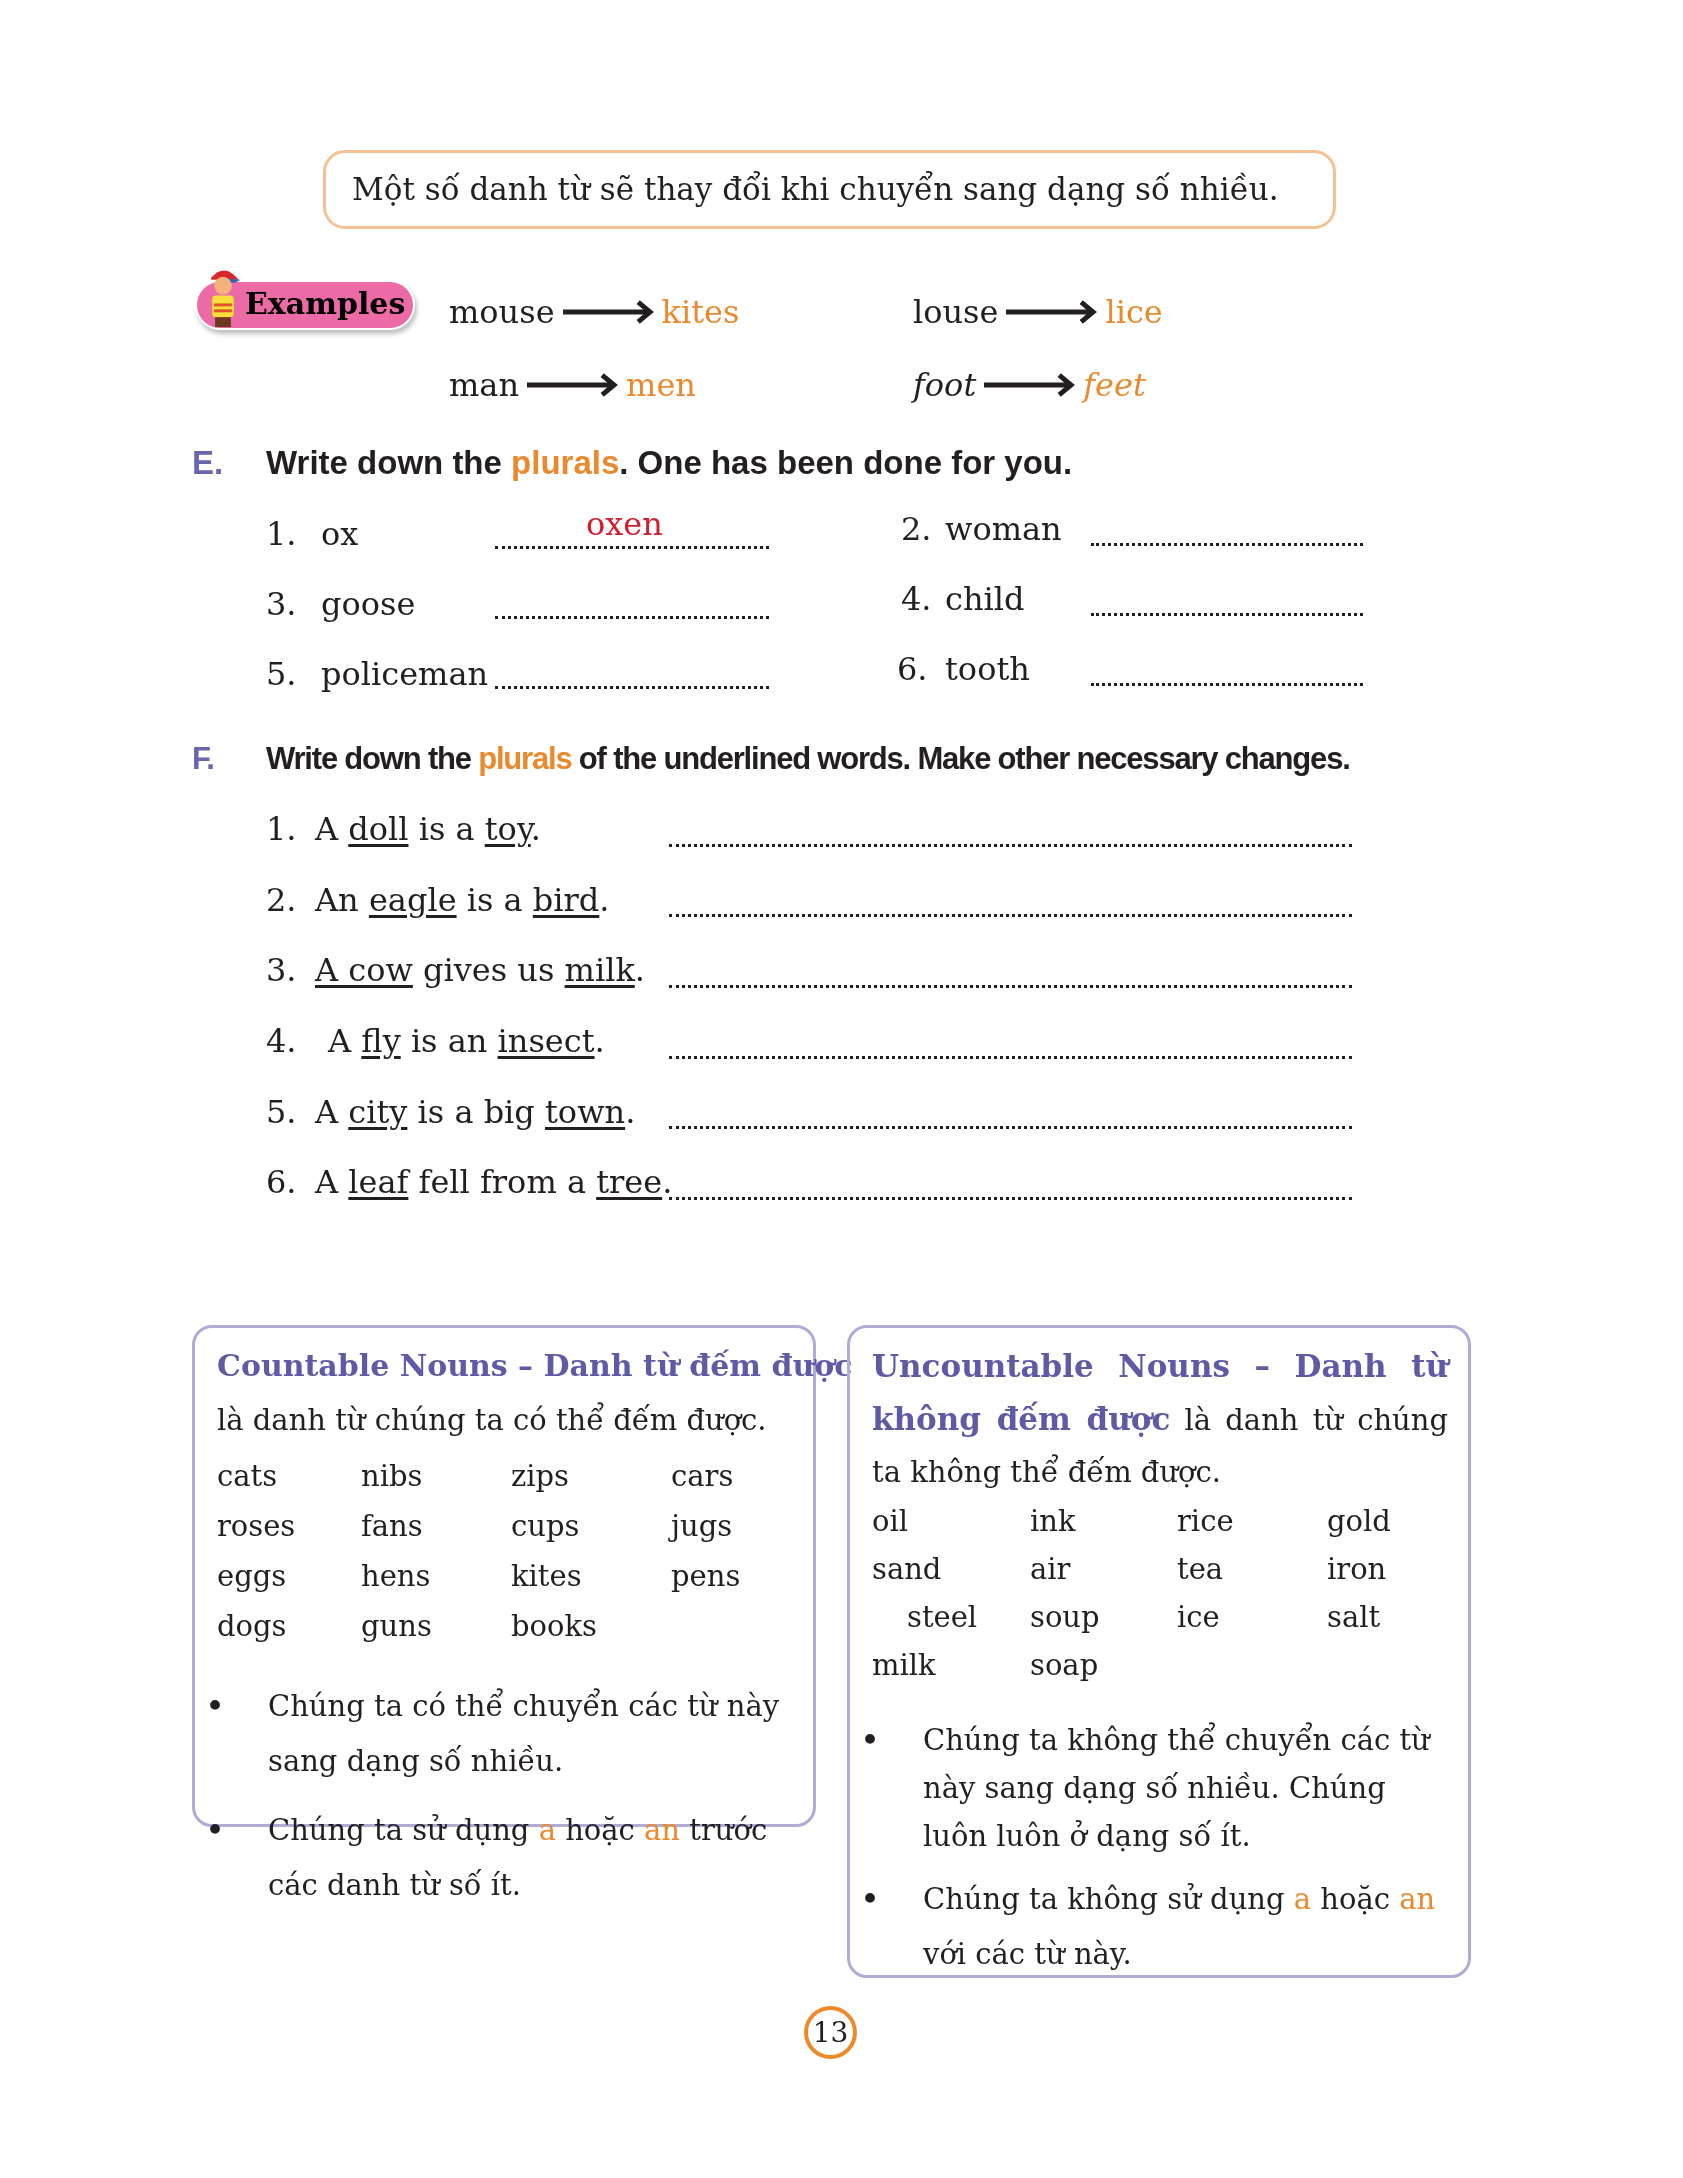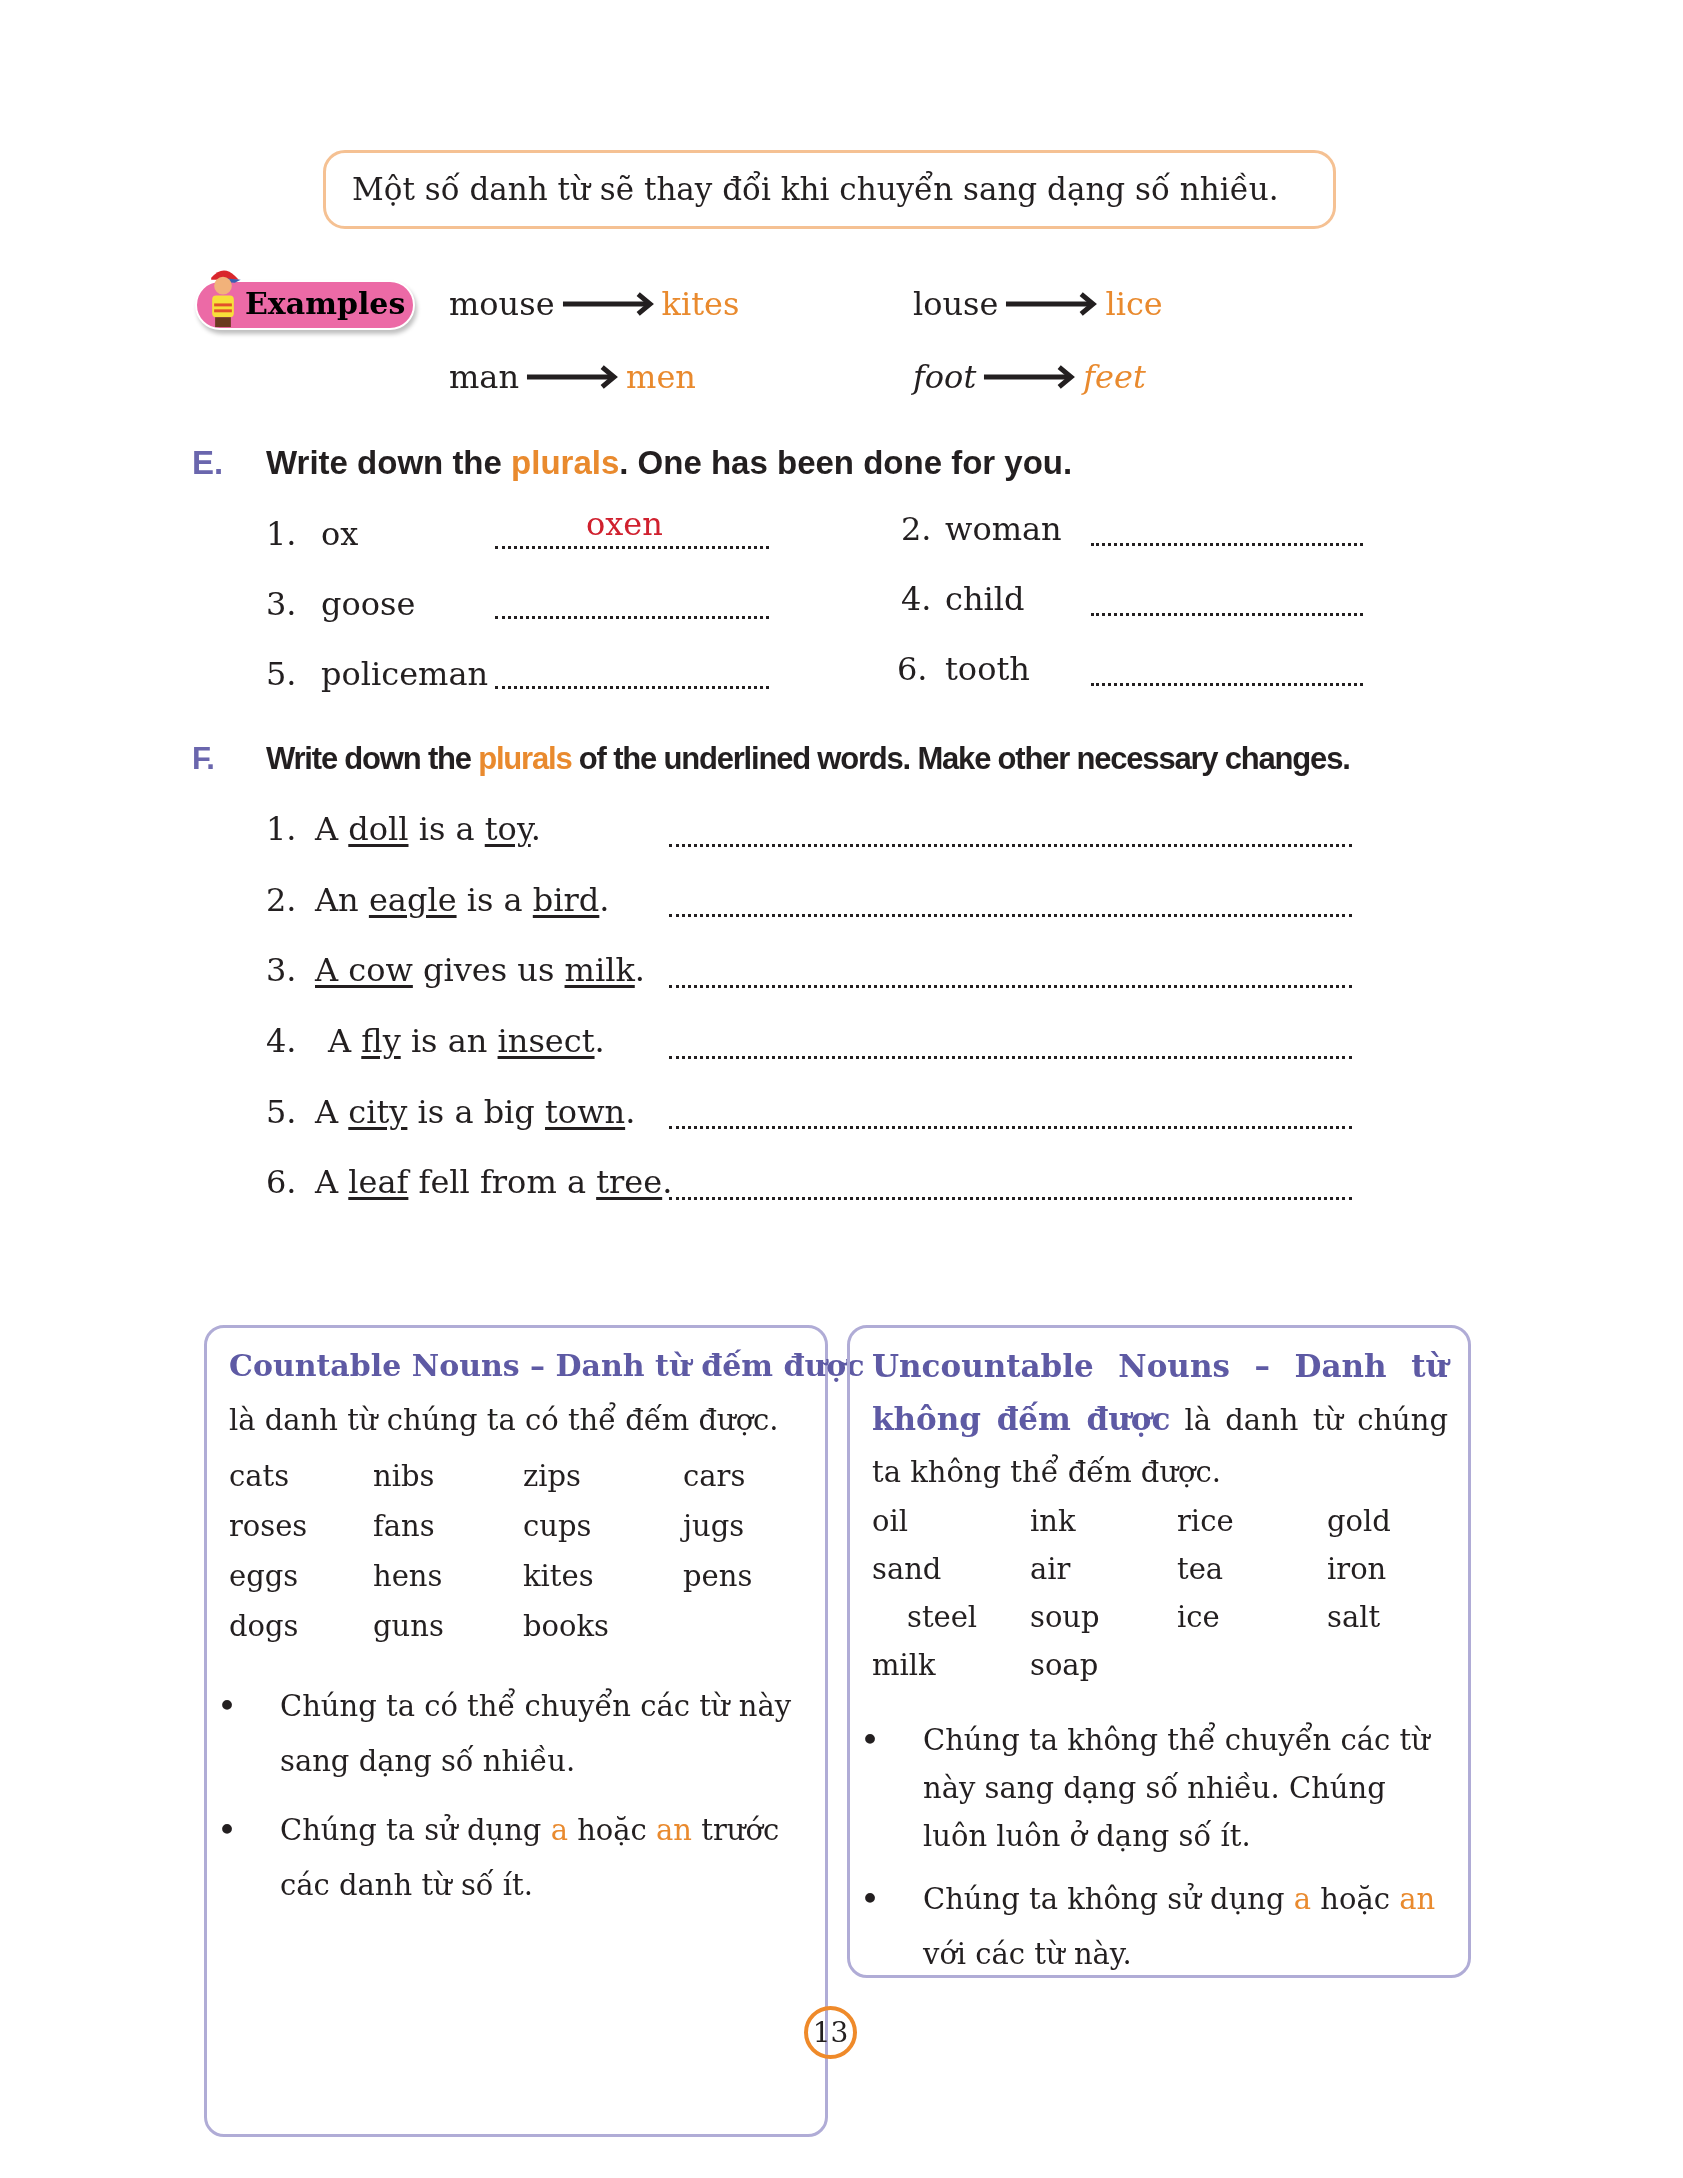--- a/index.html
+++ b/index.html
@@ -6,21 +6,21 @@
   body{width:1683px;height:2178px;position:relative;overflow:hidden;
        font-family:"DejaVu Serif","Liberation Serif",serif;color:#231f20;}
   .abs{position:absolute;}
   .note-box{left:323px;top:150px;width:1013px;height:79px;border:3px solid #f5c193;
        border-radius:22px;box-sizing:border-box;font-size:31px;line-height:73px;padding-left:26px;}
   .badge{left:195px;top:280px;width:220px;height:50px;background:#ec6aa6;border-radius:25px;
        box-shadow:2px 4px 4px rgba(0,0,0,0.25);border:2px solid #fff;box-sizing:border-box;}
   .badge .lbl{position:absolute;left:48px;top:4px;color:#000000;font-weight:bold;font-size:30px;
        font-family:"DejaVu Serif",serif;}
   .kid{position:absolute;left:8px;top:-16px;width:36px;height:65px;}
-  .ex{font-size:32px;display:flex;align-items:center;gap:6px;}
+  .ex{font-size:32px;display:flex;align-items:center;gap:6px;margin-top:8px;}
   .ex .plural{color:#e98a2e;}
   .arrow{display:inline-block;width:95px;height:24px;}
   .head{font-family:"Liberation Sans","DejaVu Sans",sans-serif;font-weight:bold;font-size:33px;}
   .letter{color:#6a66ad;}
   .orange{color:#e98a2e;}
   .item{font-size:32px;}
   .dots{border-bottom:3px dotted #231f20;height:0;}
   .answer{color:#d0202e;font-size:32px;}
   .u{text-decoration:underline;text-underline-offset:4px;}
   .card{border:3px solid #b0acd6;border-radius:20px;box-sizing:border-box;}
@@ -138,21 +138,21 @@
     <div class="abs item" style="left: 315px; top: 1022px; white-space: nowrap; margin-left: 13px;"><span>A </span><span class="u">fly</span><span> is an </span><span class="u">insect</span><span>.</span></div>
     <div class="abs dots" style="left: 669px; top: 1056px; width: 683px;"></div>
     <div class="abs item" style="left: 266px; top: 1093px;">5.</div>
     <div class="abs item" style="left: 315px; top: 1093px; white-space: nowrap;"><span>A </span><span class="u">city</span><span> is a big </span><span class="u">town</span><span>.</span></div>
     <div class="abs dots" style="left: 669px; top: 1126px; width: 683px;"></div>
     <div class="abs item" style="left: 266px; top: 1163px;">6.</div>
     <div class="abs item" style="left: 315px; top: 1163px; white-space: nowrap;"><span>A </span><span class="u">leaf</span><span> fell from a </span><span class="u">tree</span><span>.</span></div>
     <div class="abs dots" style="left: 669px; top: 1197px; width: 683px;"></div>
   </div>
 
-<div class="abs card" style="left:192px;top:1325px;width:624px;height:812px;margin-left:12px;">
+<div class="abs card" style="left:192px;top:1325px;width:624px;height:502px;">
   <div class="abs card-title" style="left:22px;top:20px;white-space:nowrap;font-size:30px;">Countable Nouns – Danh từ đếm được</div>
   <div class="abs card-text" style="left:22px;top:75px;white-space:nowrap;">là danh từ chúng ta có thể đếm được.</div>
   <div class="abs grid" id="count-grid" style="left:22px;top:131px;width:554px;grid-template-columns:144px 150px 160px 99px;row-gap:12px;">
       <span style="min-height: 38px;">cats</span>
       <span style="min-height: 38px;">nibs</span>
       <span style="min-height: 38px;">zips</span>
       <span style="min-height: 38px;">cars</span>
       <span style="min-height: 38px;">roses</span>
       <span style="min-height: 38px;">fans</span>
       <span style="min-height: 38px;">cups</span>

